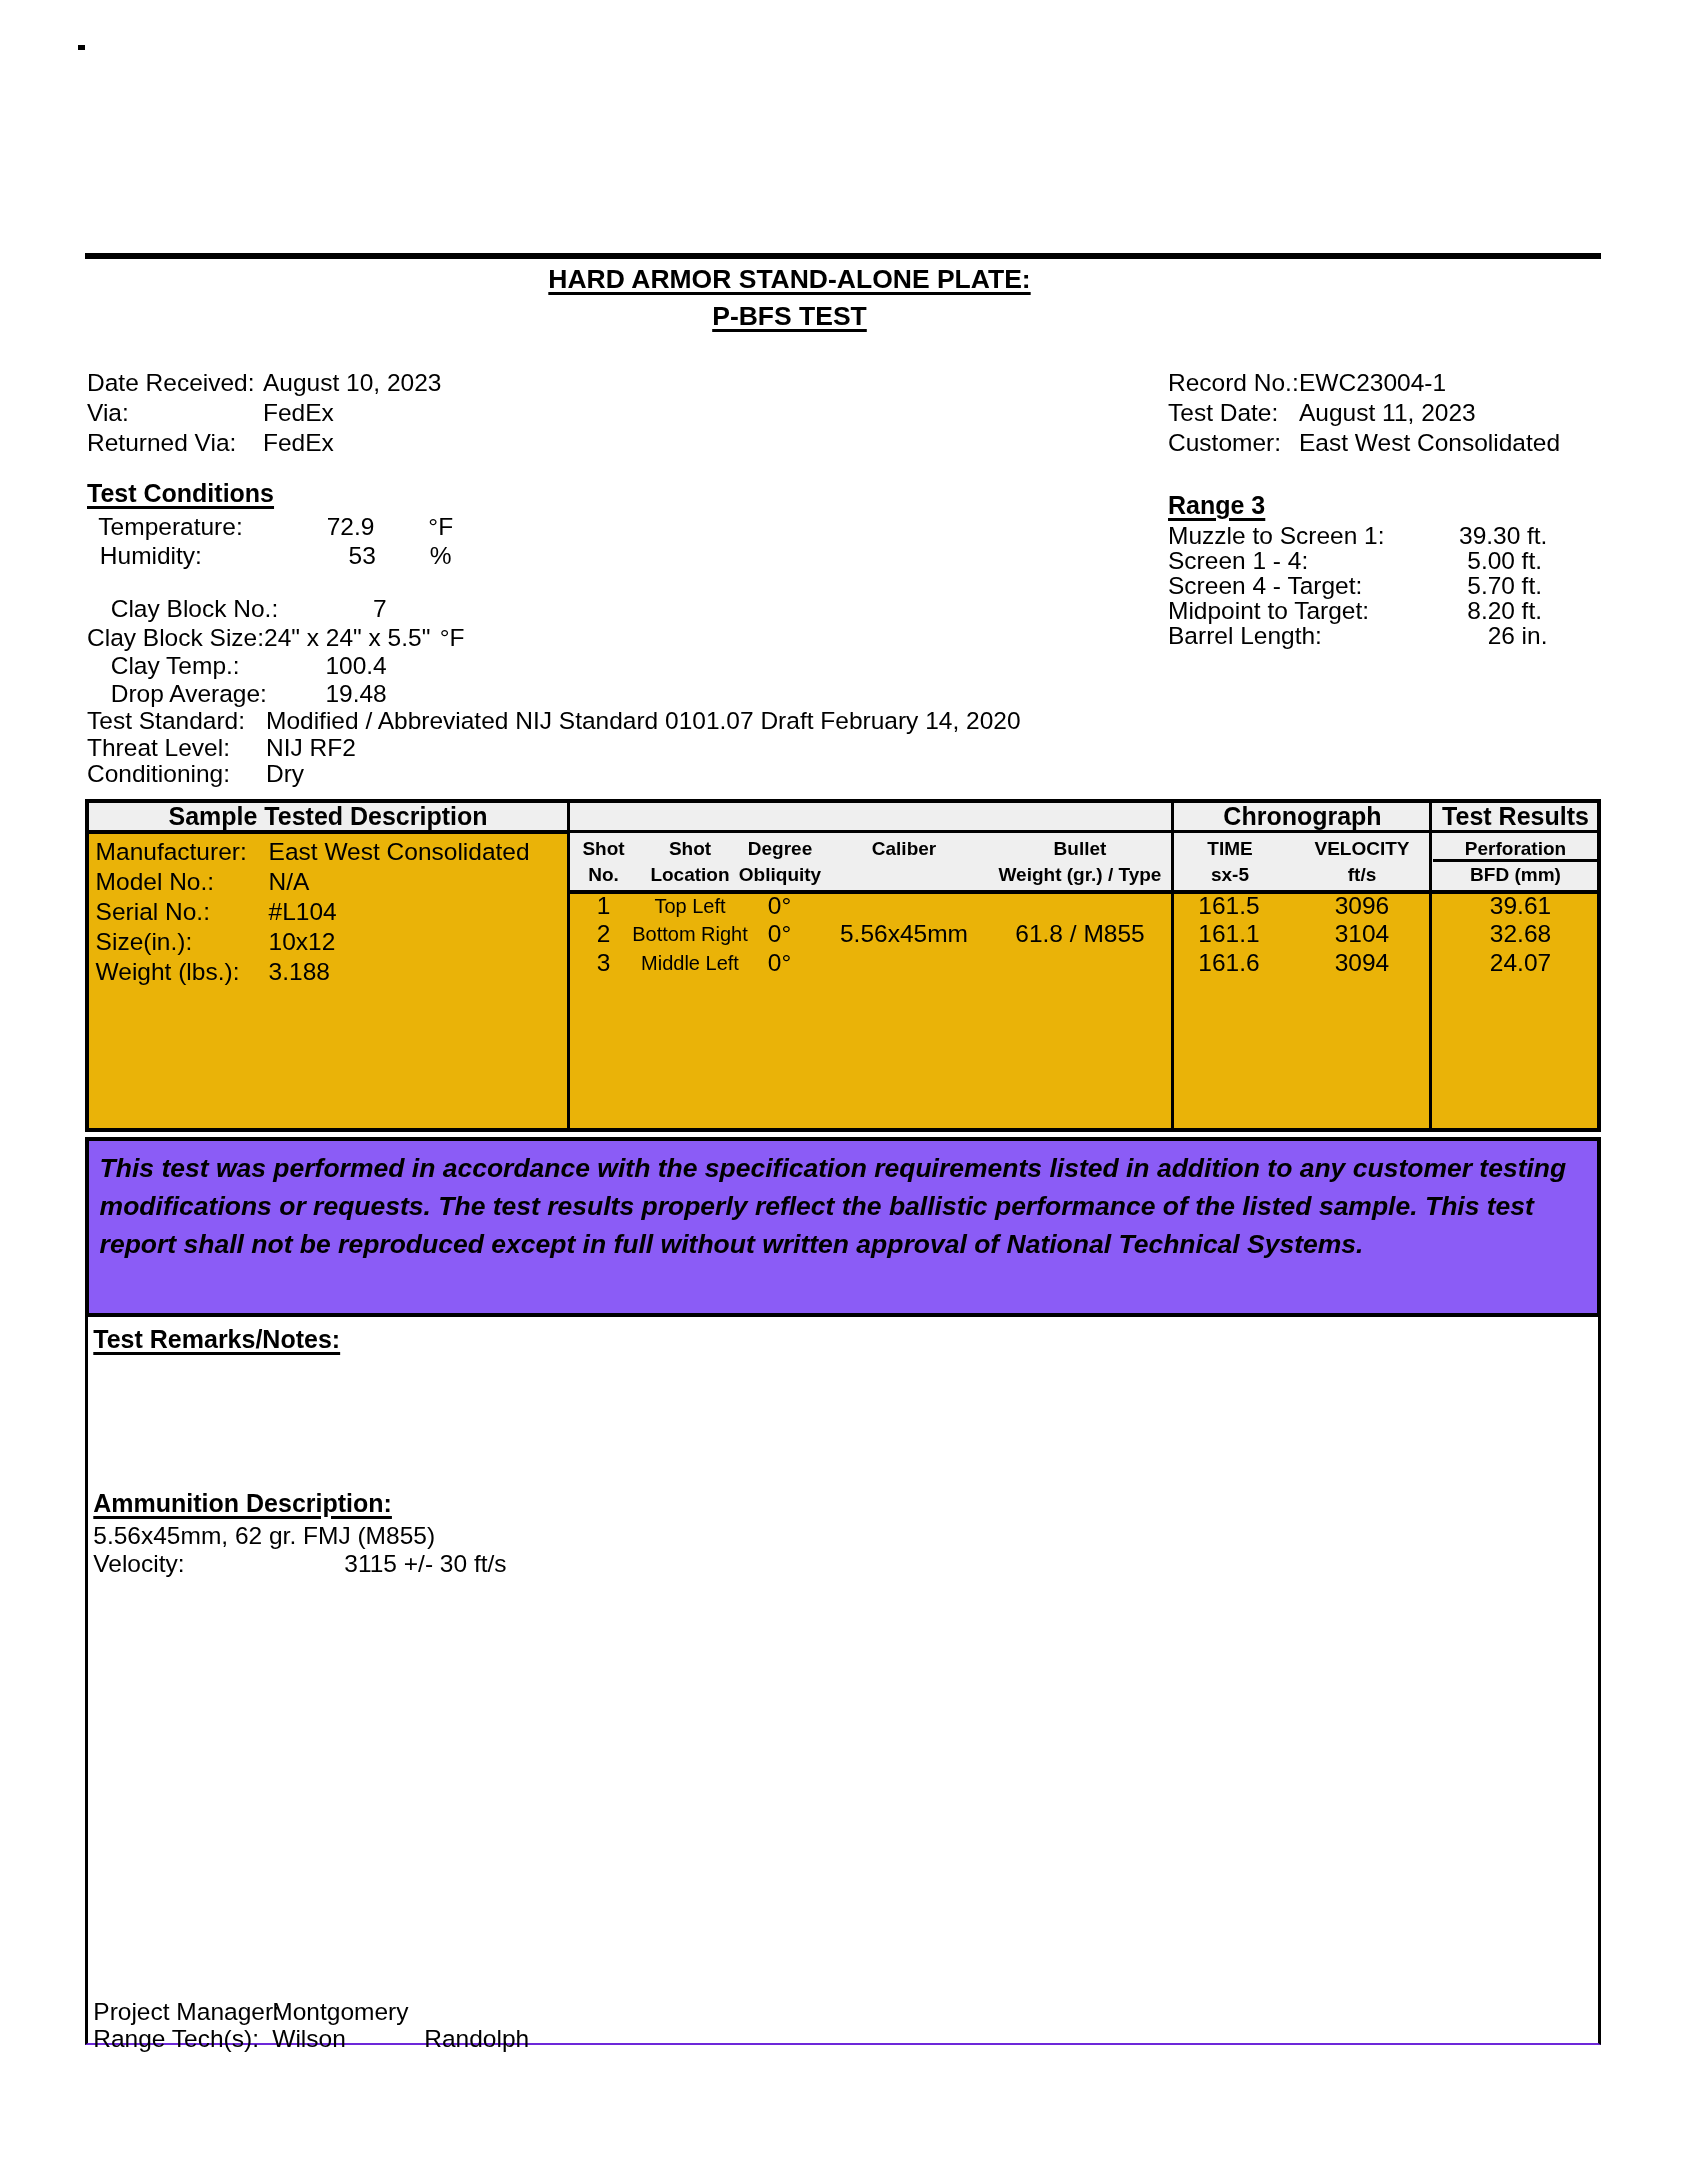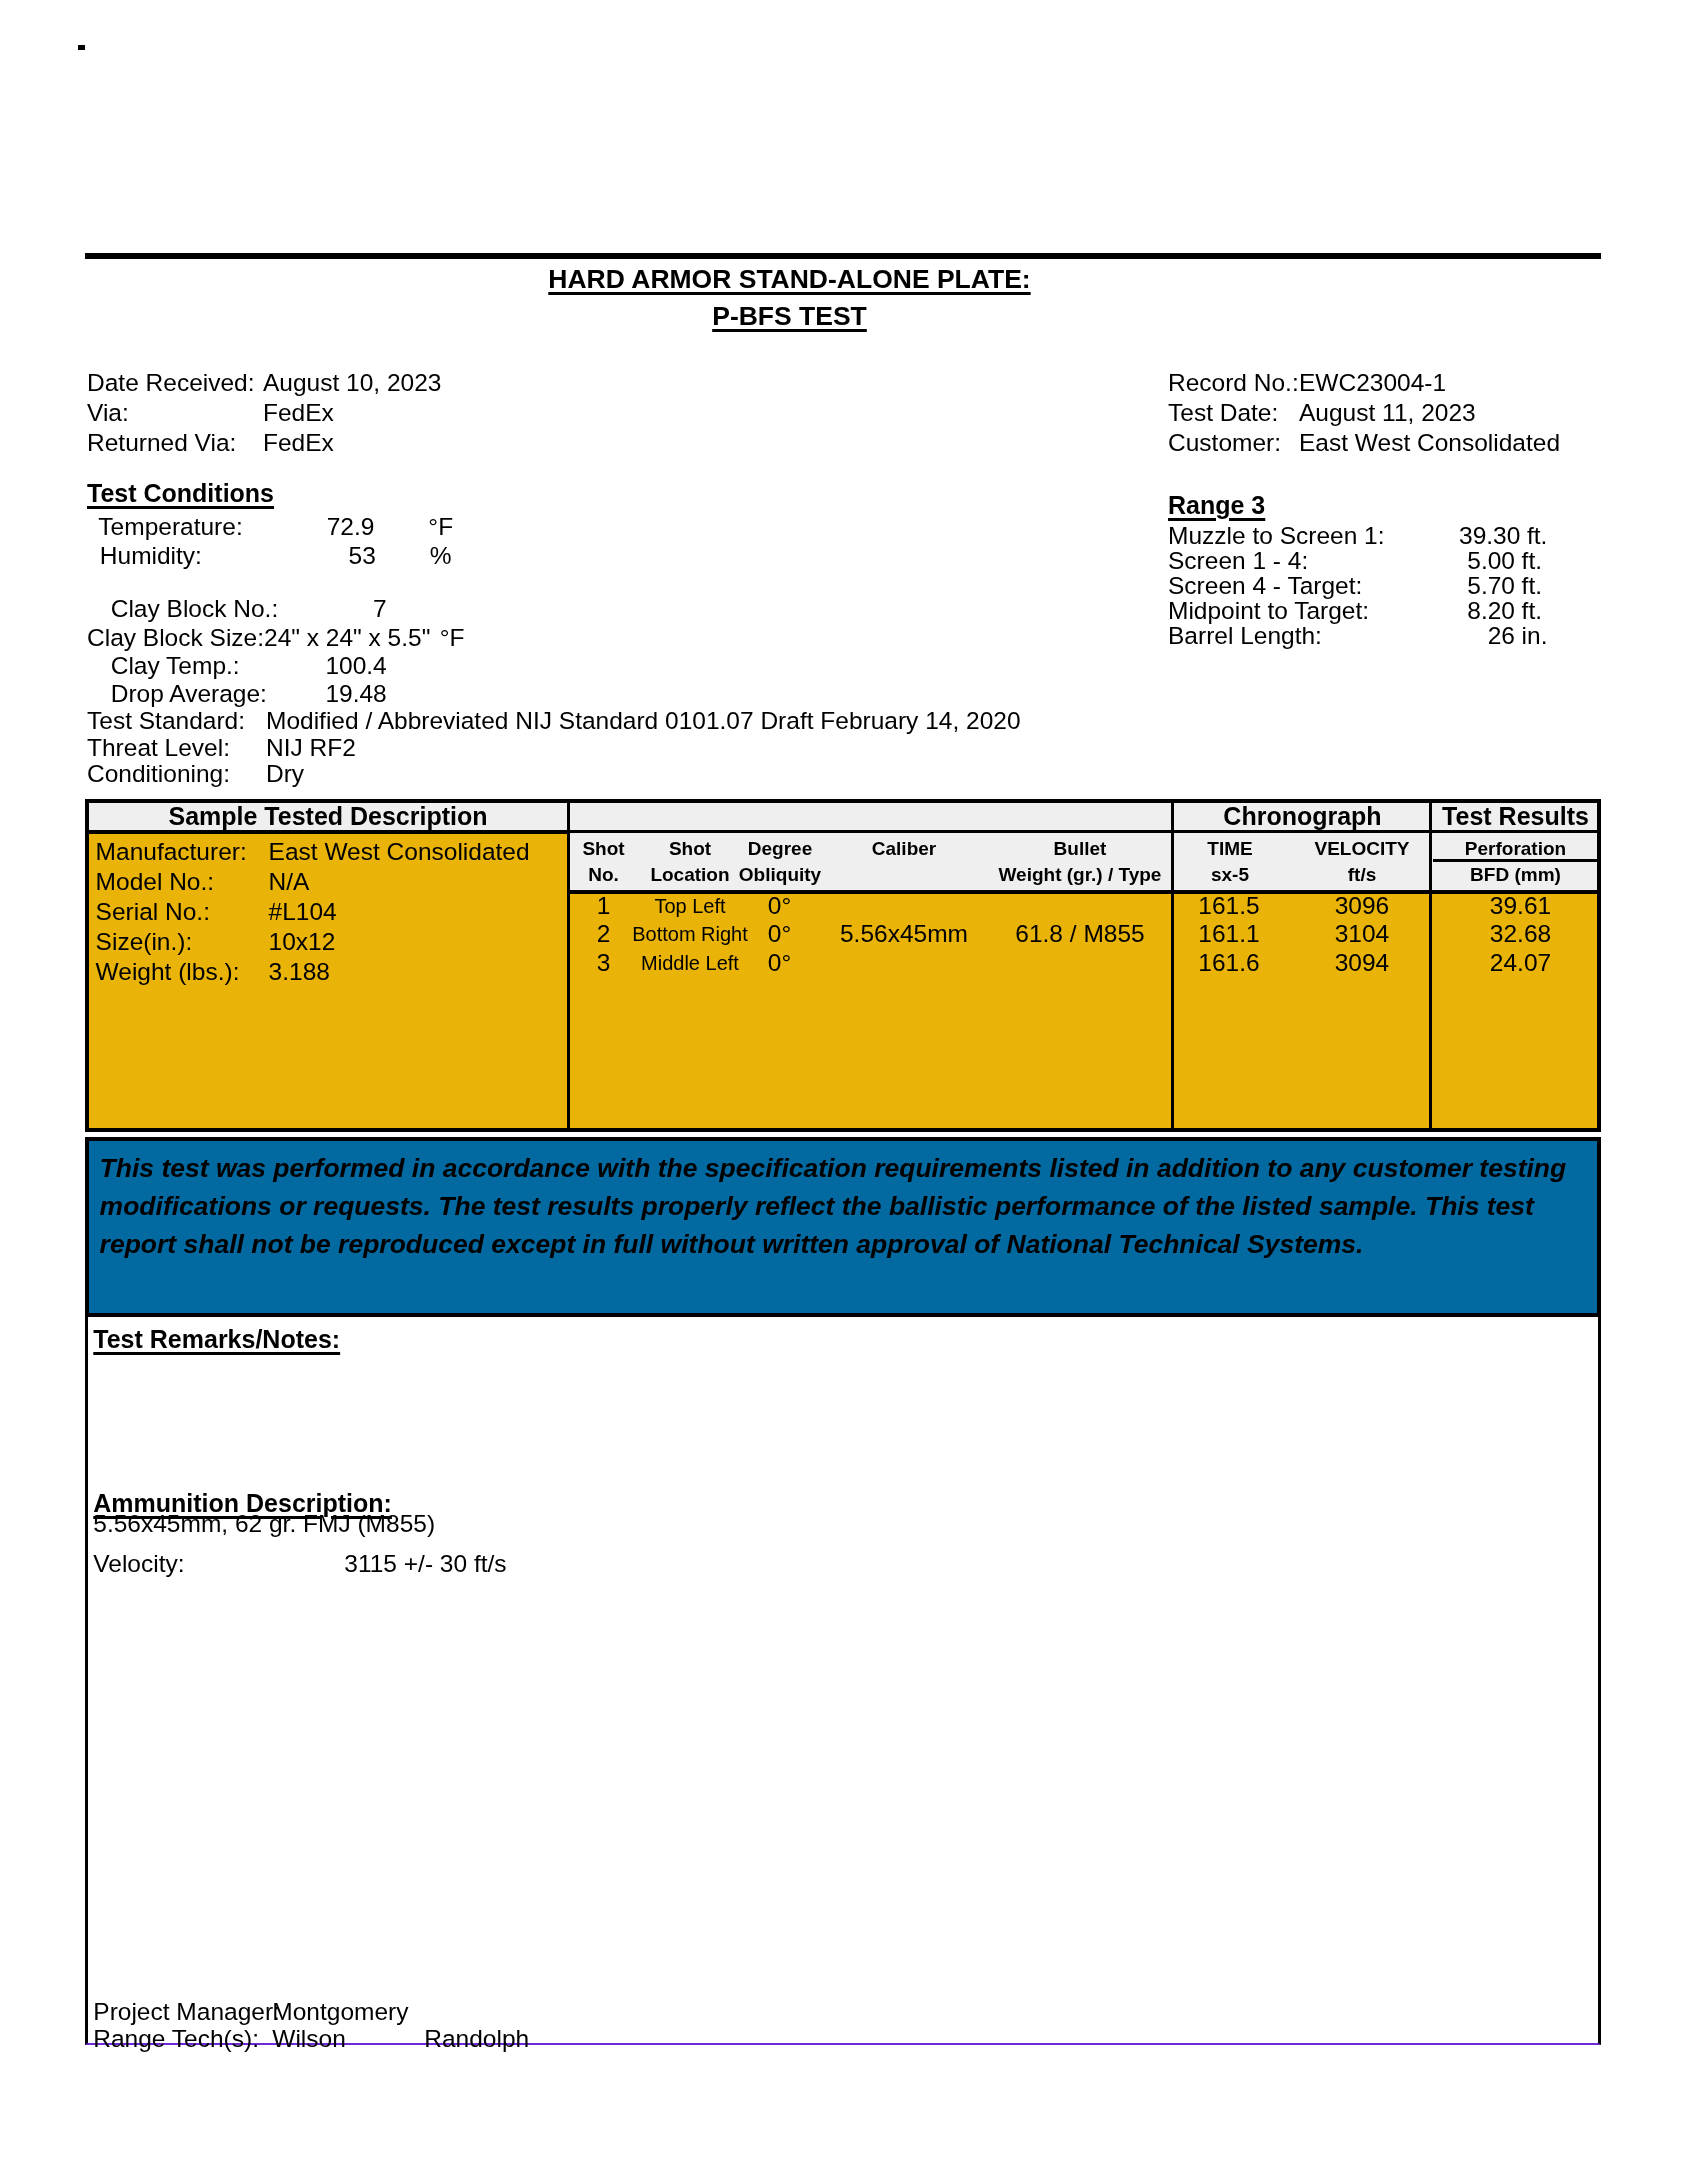--- a/index.html
+++ b/index.html
@@ -116,36 +116,36 @@
   .d-time { left: 1074px; width: 132px; }
   .d-vel  { left: 1207px; width: 132px; }
   .d-bfd  { left: 1352px; width: 159px; }
 
   .sample-body { left: 6.6px; top: 34px; }
   .sample-body .kv-label { width: 173px; }
 
   
   .disclaimer {
     left: 85px; top: 1137px; width: 1516px; height: 180px;
-    background: #0369a1; border: 4px solid #000;
+    background: #8b5cf6; border: 4px solid #000;
     padding: 8px 10.6px;
     font-size: 26.5px; font-weight: bold; font-style: italic; line-height: 38px;
   }
 
   
   .lower-box {
     left: 85px; top: 1317px; width: 1516px; height: 728px;
     border-left: 3.3px solid #000; border-right: 3.3px solid #000; border-bottom: 2px solid #6d28d9;
     background: #fff;
   }
   .lb { position: absolute; }
   .remarks-heading { left: 5.3px; top: 6.6px; }
   .remarks-item { left: 5.3px; top: 37px; font-size: 24.5px; line-height: 29px; }
   .ammo-heading { left: 5.3px; top: 171px; }
-  .ammo-line { left: 5.3px; top: 192px; font-size: 24.5px; line-height: 29px; }
+  .ammo-line { left: 5.3px; top: 204px; font-size: 24.5px; line-height: 29px; }
   .ammo-velocity { left: 5.3px; top: 232px; }
   .ammo-velocity .kv-label { width: 251px; }
   .signoff-pm { left: 5.3px; top: 680px; }
   .signoff-rt { left: 5.3px; top: 707px; }
   .signoff-pm .kv-label, .signoff-rt .kv-label { width: 179px; }
   .rt-first { width: 152px; }
 </style>
 </head>
 <body>
 

